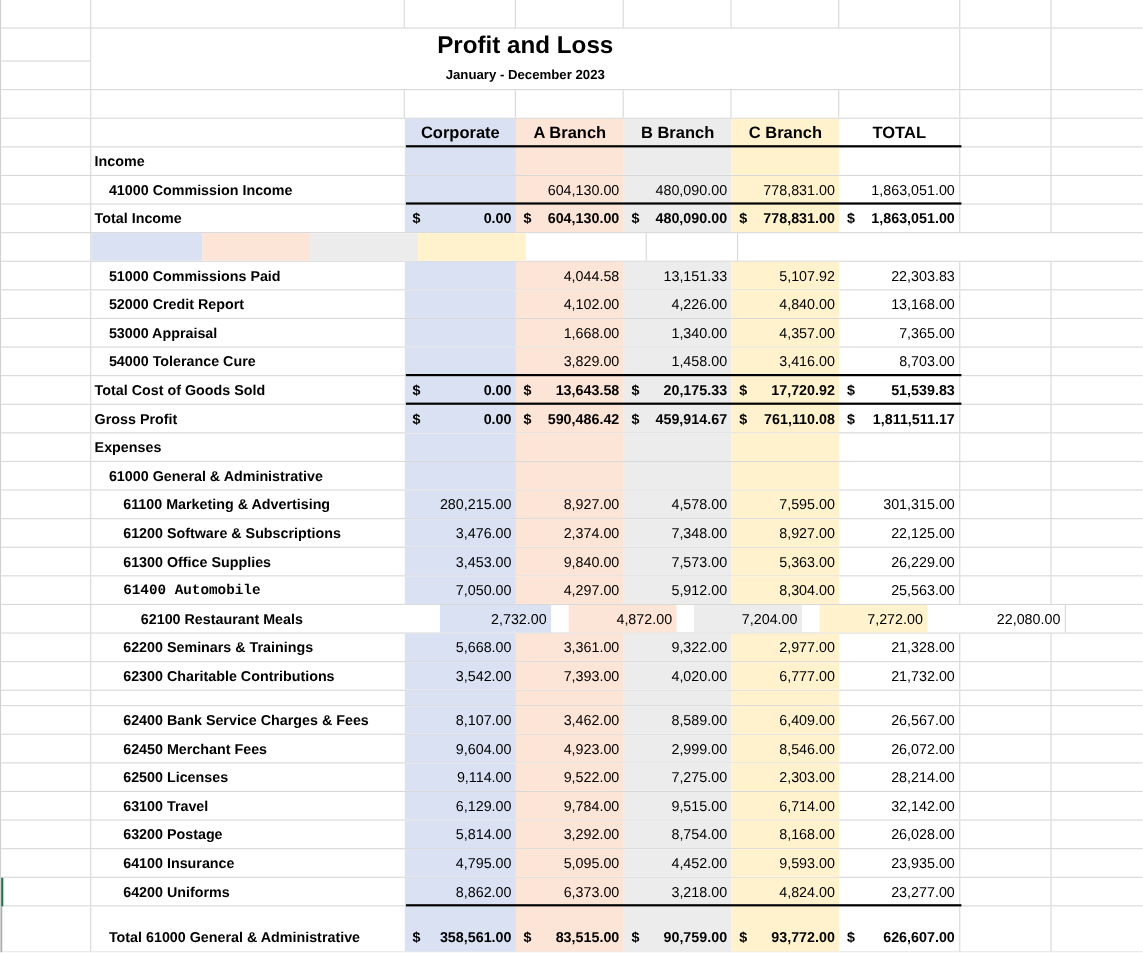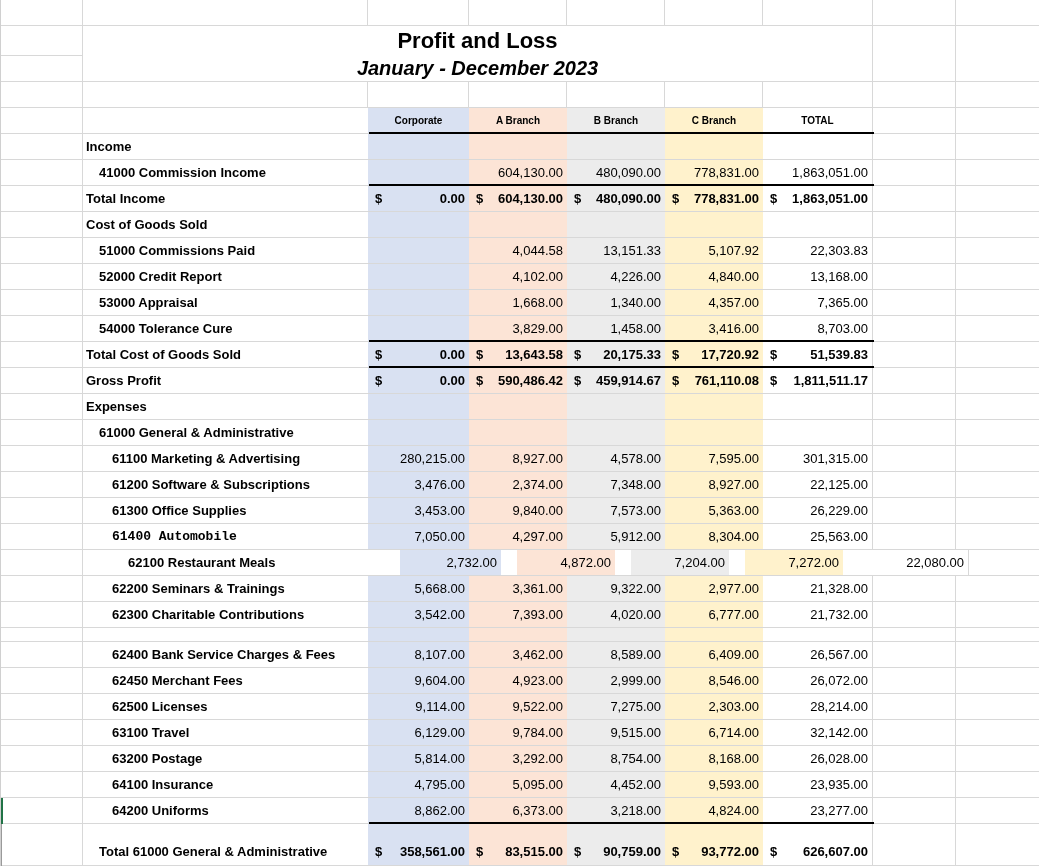--- a/index.html
+++ b/index.html
@@ -31,25 +31,25 @@
   .f0{background:var(--fill0);}
   .f1{background:var(--fill1);}
   .f2{background:var(--fill2);}
   .f3{background:var(--fill3);}
   
   .lblcell{font-weight:bold;font-size:13px;}
   .lbl{white-space:nowrap;}
   .num{width:100%;text-align:right;font-size:13px;padding-right:4px;white-space:nowrap;}
   .money{width:100%;display:flex;justify-content:space-between;align-items:center;
          font-weight:bold;font-size:13px;padding:0 4px 0 7px;white-space:nowrap;}
-  .hdr{justify-content:center;font-weight:bold;font-size:10px;}
+  .hdr{justify-content:center;font-weight:bold;font-size:15px;}
   .titleline{height:30px;display:flex;align-items:center;justify-content:center;
              font-weight:bold;font-size:22px;}
   .subtitleline{height:26px;display:flex;align-items:center;justify-content:center;
-             font-weight:bold;font-size:20px;font-style:italic;}
+             font-weight:bold;font-size:12px;}
   .innertop{height:30px;box-sizing:border-box;border-bottom:1px solid var(--grid);}
   .kind-grand .cell{align-items:flex-end;}
   .kind-grand .lbl, .kind-grand .money, .kind-grand .num{padding-bottom:6px;}
   .overlay{position:absolute;pointer-events:none;}
   .blackline{position:absolute;left:368px;width:505px;height:2px;background:#000;}
 </style>
 </head>
 <body>
 
 <div id="sheet" style="--fill0: #D9E1F2; --fill1: #FCE4D6; --fill2: #ECECEC; --fill3: #FFF2CC; --grid: #D8D8D8; --green: #217346;">
@@ -170,23 +170,20 @@
           <span class="money">
             <span>$</span>
             <span>1,863,051.00</span>
           </span>
         </div>
         <div class="cell cH br"></div>
         <div class="cell cI"></div>
       </div>
       <div class="row kind-section" style="height: 26px;">
         <div class="cell cA br"></div>
-        <div class="cell cB lblcell">
-          <span class="lbl" style="padding-left: 3px;">Cost of Goods Sold</span>
-        </div>
         <div class="cell c0 f0"></div>
         <div class="cell c1 f1"></div>
         <div class="cell c2 f2"></div>
         <div class="cell c3 f3"></div>
         <div class="cell c4 br"></div>
         <div class="cell cH br"></div>
         <div class="cell cI"></div>
       </div>
       <div class="row kind-item" style="height: 26px;">
         <div class="cell cA br"></div>

